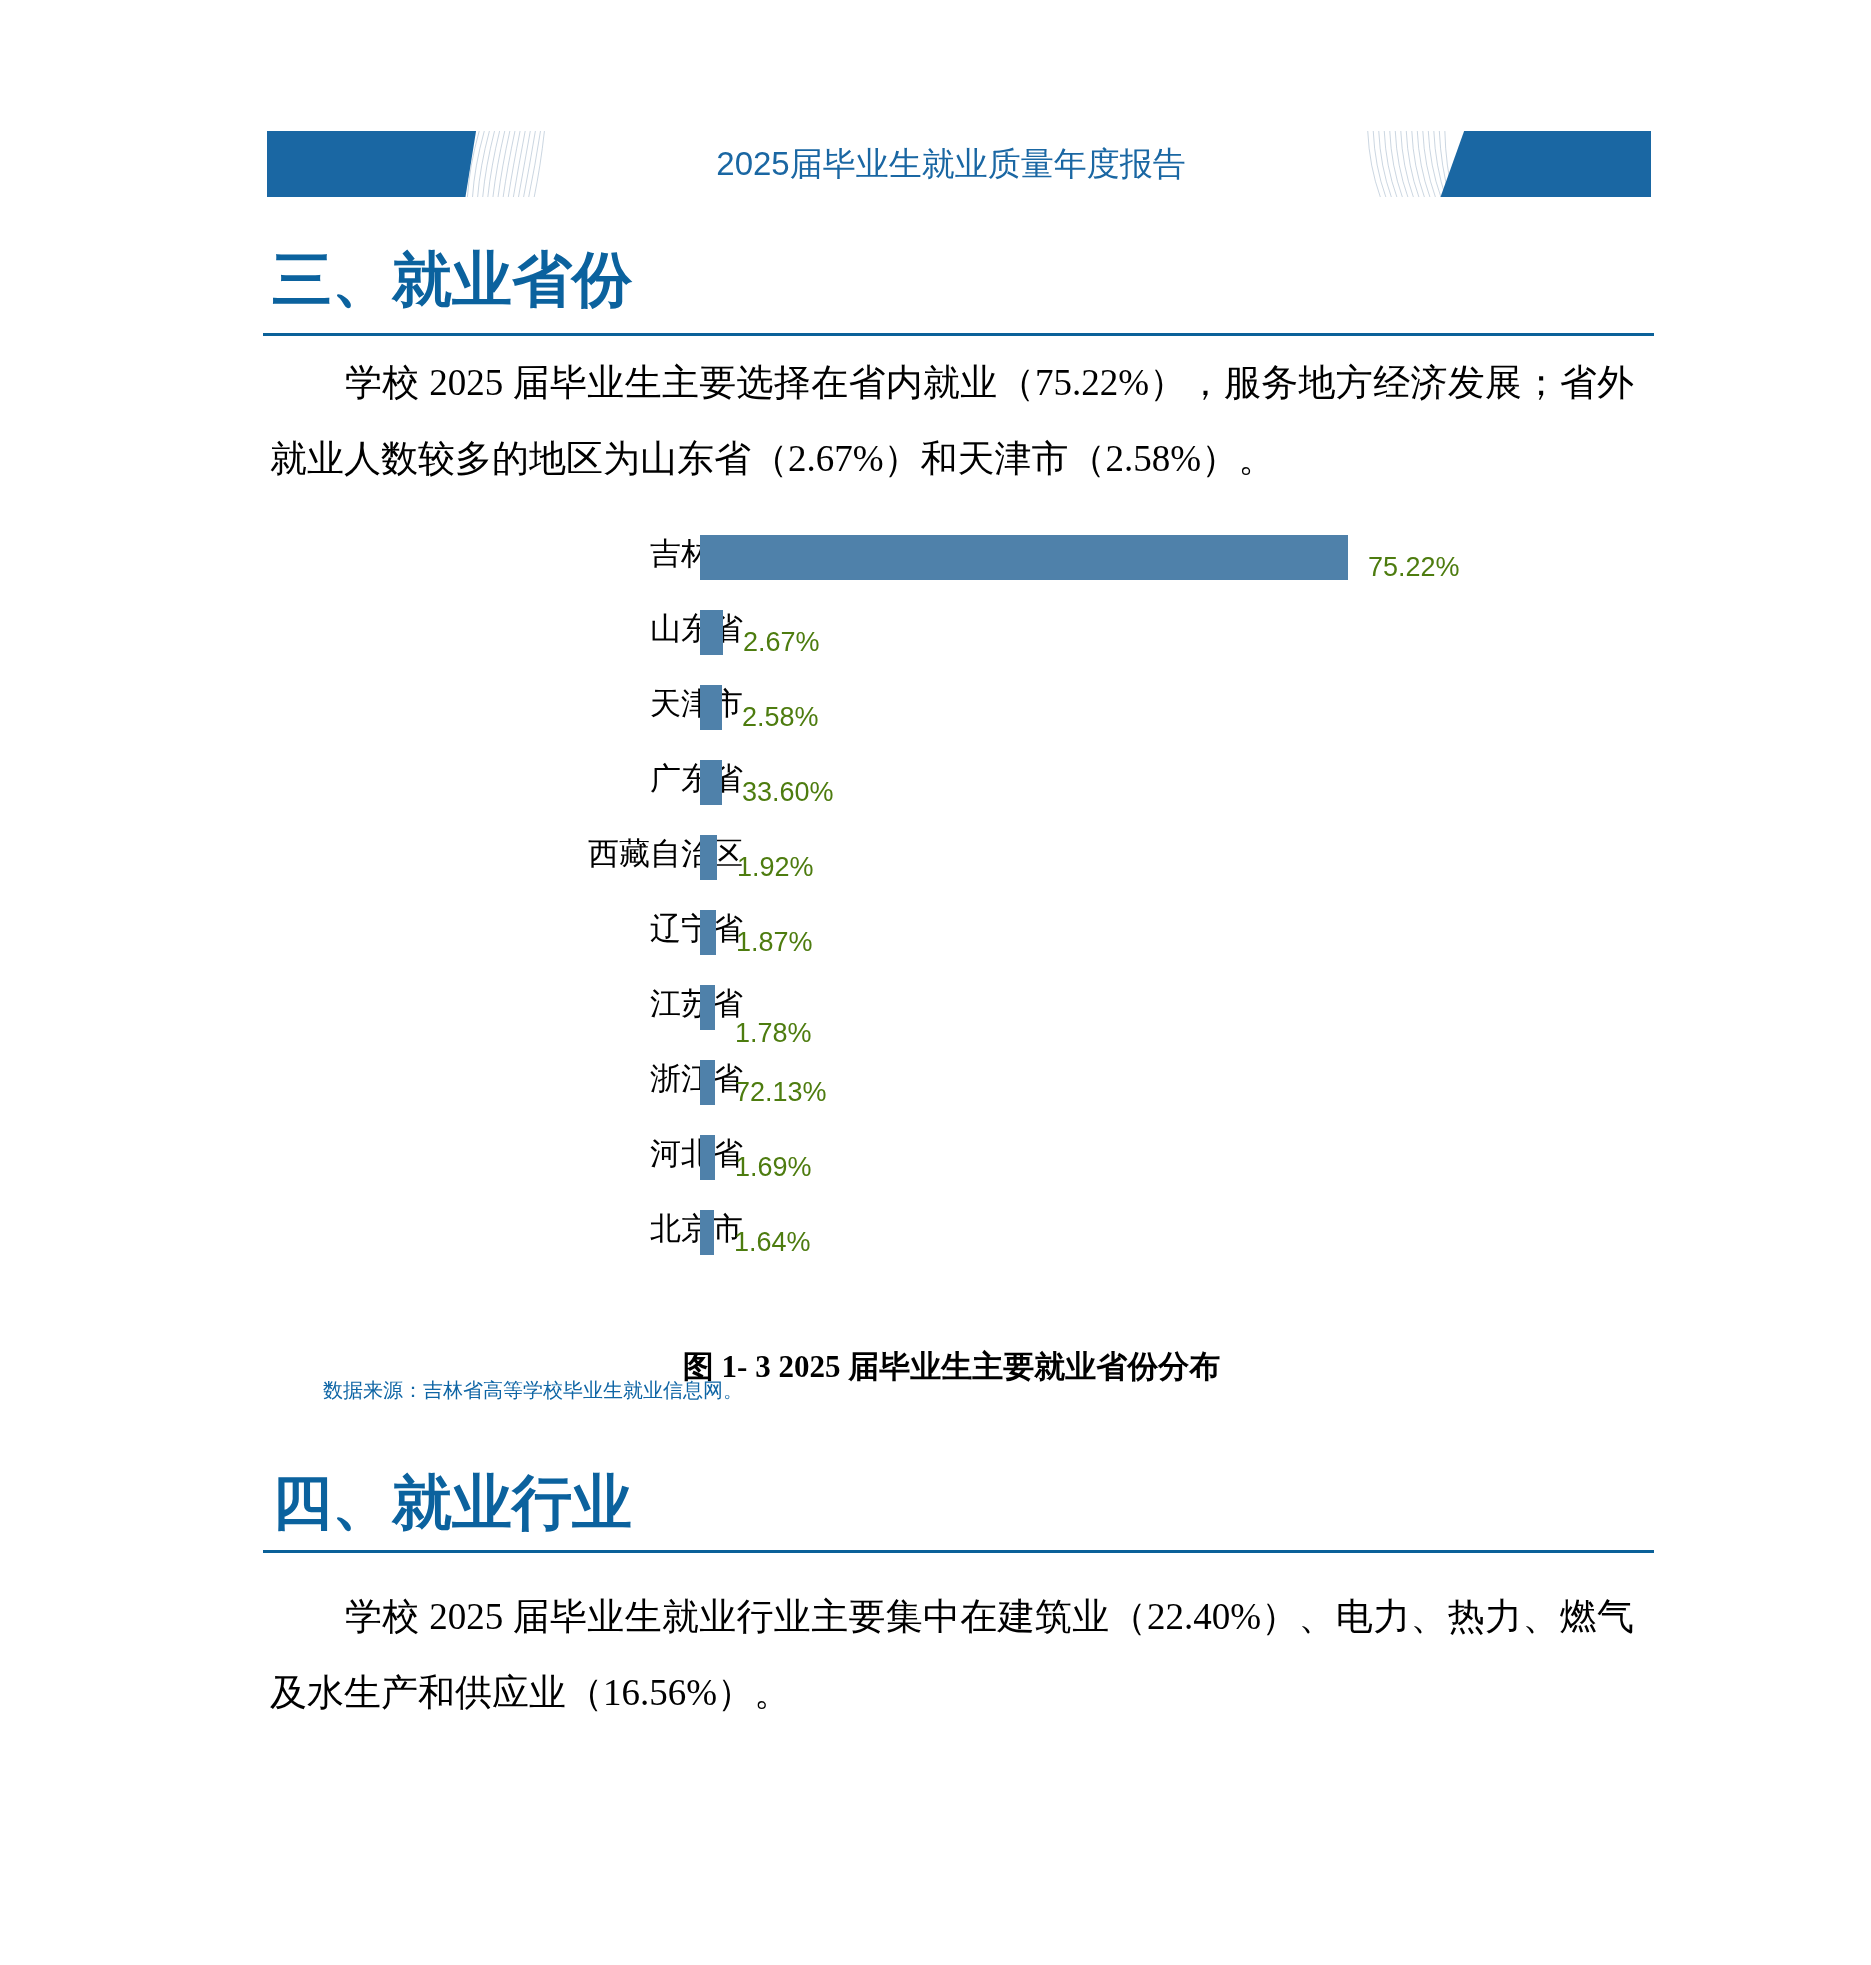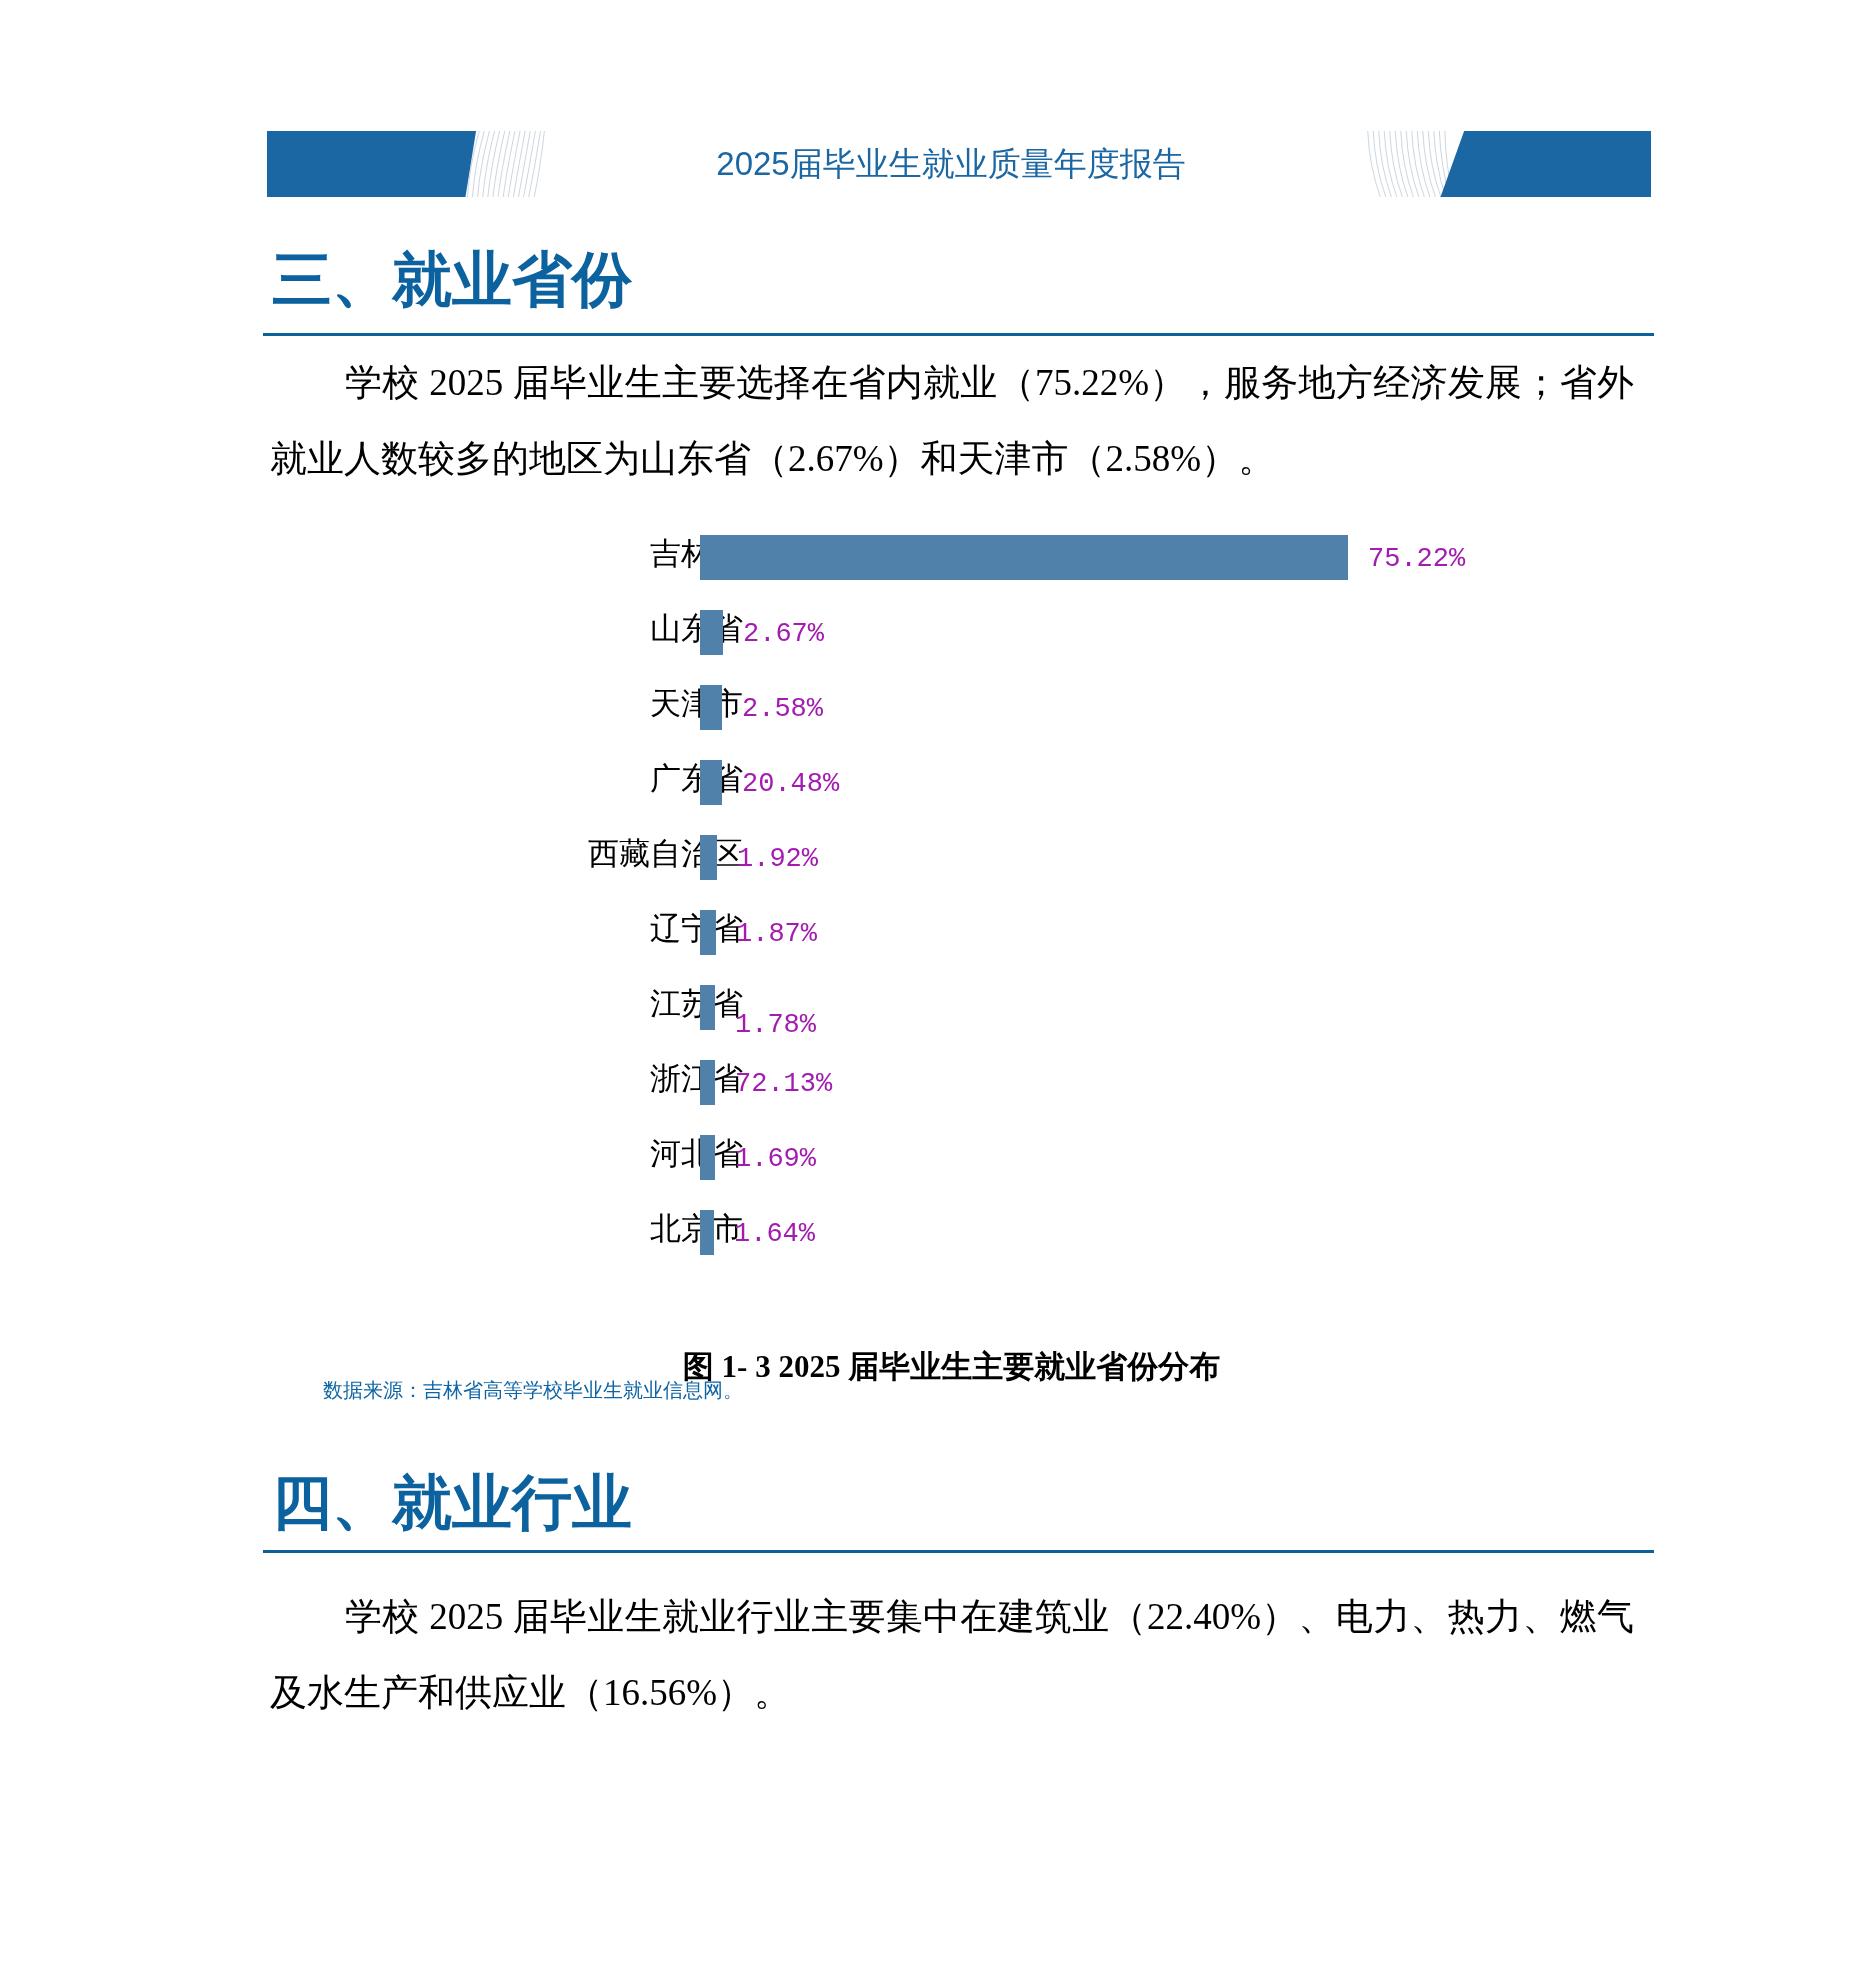--- a/index.html
+++ b/index.html
@@ -25,22 +25,22 @@
           text-indent: 75px; text-align: justify; color: #000;
           font-family: "Liberation Serif", "DejaVu Serif", serif; }
 
   
   .chart { position: absolute; left: 472px; top: 527px; width: 1061px; }
   .chart-row { position: relative; height: 75px; }
   .chart-label { position: absolute; right: 790px; top: 3.9px; width: 275px; text-align: right;
                  font-family: "Liberation Serif", "DejaVu Serif", serif; font-size: 31px; line-height: 46px;
                  color: #000; white-space: nowrap; }
   .chart-bar { position: absolute; left: 228px; top: 7.5px; height: 45px; background: #4f81aa; }
-  .chart-value { position: absolute; top: 10px; font-family: Liberation Mono, monospace;
-                 font-size: 27px; line-height: 45px; color: #a21caf; white-space: nowrap; }
+  .chart-value { position: absolute; top: 18px; font-family: Liberation Sans, sans-serif;
+                 font-size: 27px; line-height: 45px; color: #4d7c0f; white-space: nowrap; }
 
   .caption { position: absolute; left: 472px; width: 959px; top: 1345px; text-align: center;
              font-family: "Liberation Serif", "DejaVu Serif", serif; font-weight: bold; font-size: 31px;
              line-height: 43px; color: #000000; white-space: nowrap; }
   .source { position: absolute; left: 323px; top: 1369px; font-family: "DejaVu Sans", "Liberation Sans", sans-serif;
             font-size: 20px; line-height: 43px; color: #0e65a5; white-space: nowrap; }
 </style>
 </head>
 <body>
 
@@ -105,21 +105,21 @@
       <div class="chart-value" style="left: 271px;">2.67%</div>
     </div>
     <div class="chart-row">
       <div class="chart-label">天津市</div>
       <div class="chart-bar" style="width: 22px; background: rgb(79, 129, 170);"></div>
       <div class="chart-value" style="left: 270px;">2.58%</div>
     </div>
     <div class="chart-row">
       <div class="chart-label">广东省</div>
       <div class="chart-bar" style="width: 22px; background: rgb(79, 129, 170);"></div>
-      <div class="chart-value" style="left: 270px;">20.48%</div>
+      <div class="chart-value" style="left: 270px;">33.60%</div>
     </div>
     <div class="chart-row">
       <div class="chart-label">西藏自治区</div>
       <div class="chart-bar" style="width: 16.5px; background: rgb(79, 129, 170);"></div>
       <div class="chart-value" style="left: 265px;">1.92%</div>
     </div>
     <div class="chart-row">
       <div class="chart-label">辽宁省</div>
       <div class="chart-bar" style="width: 16px; background: rgb(79, 129, 170);"></div>
       <div class="chart-value" style="left: 264px;">1.87%</div>

